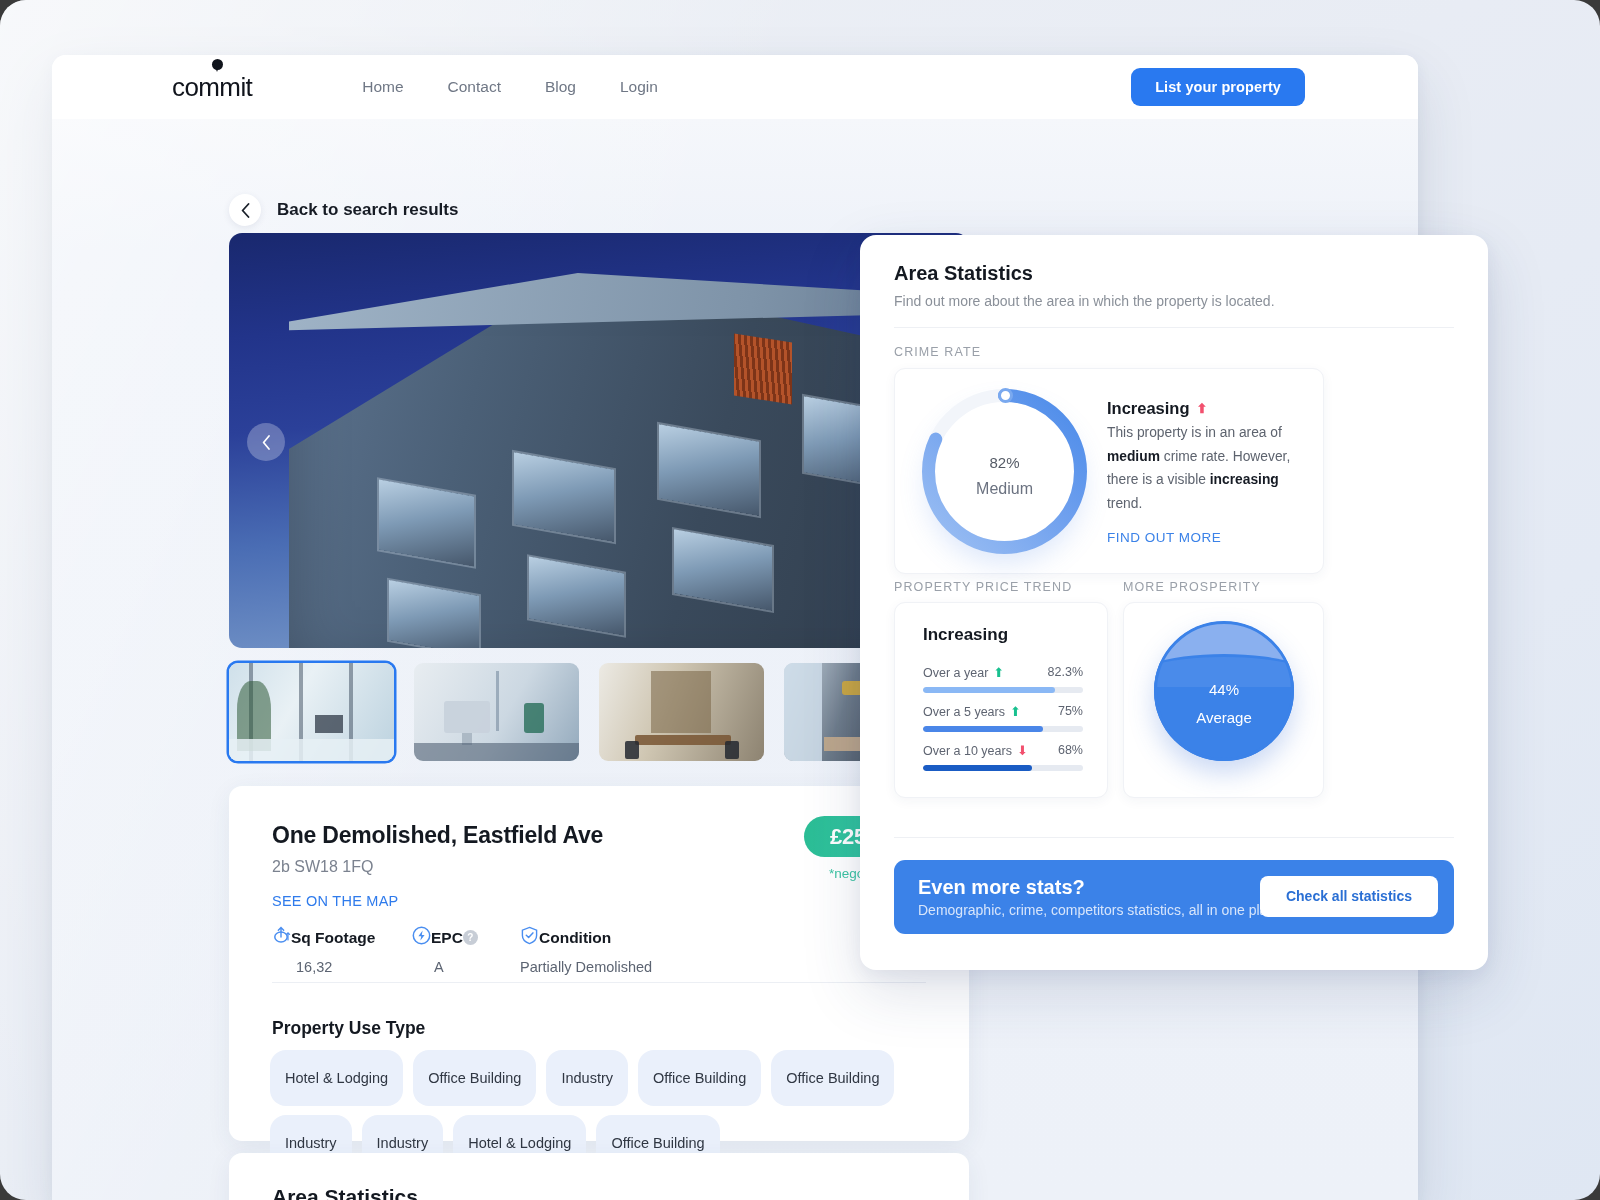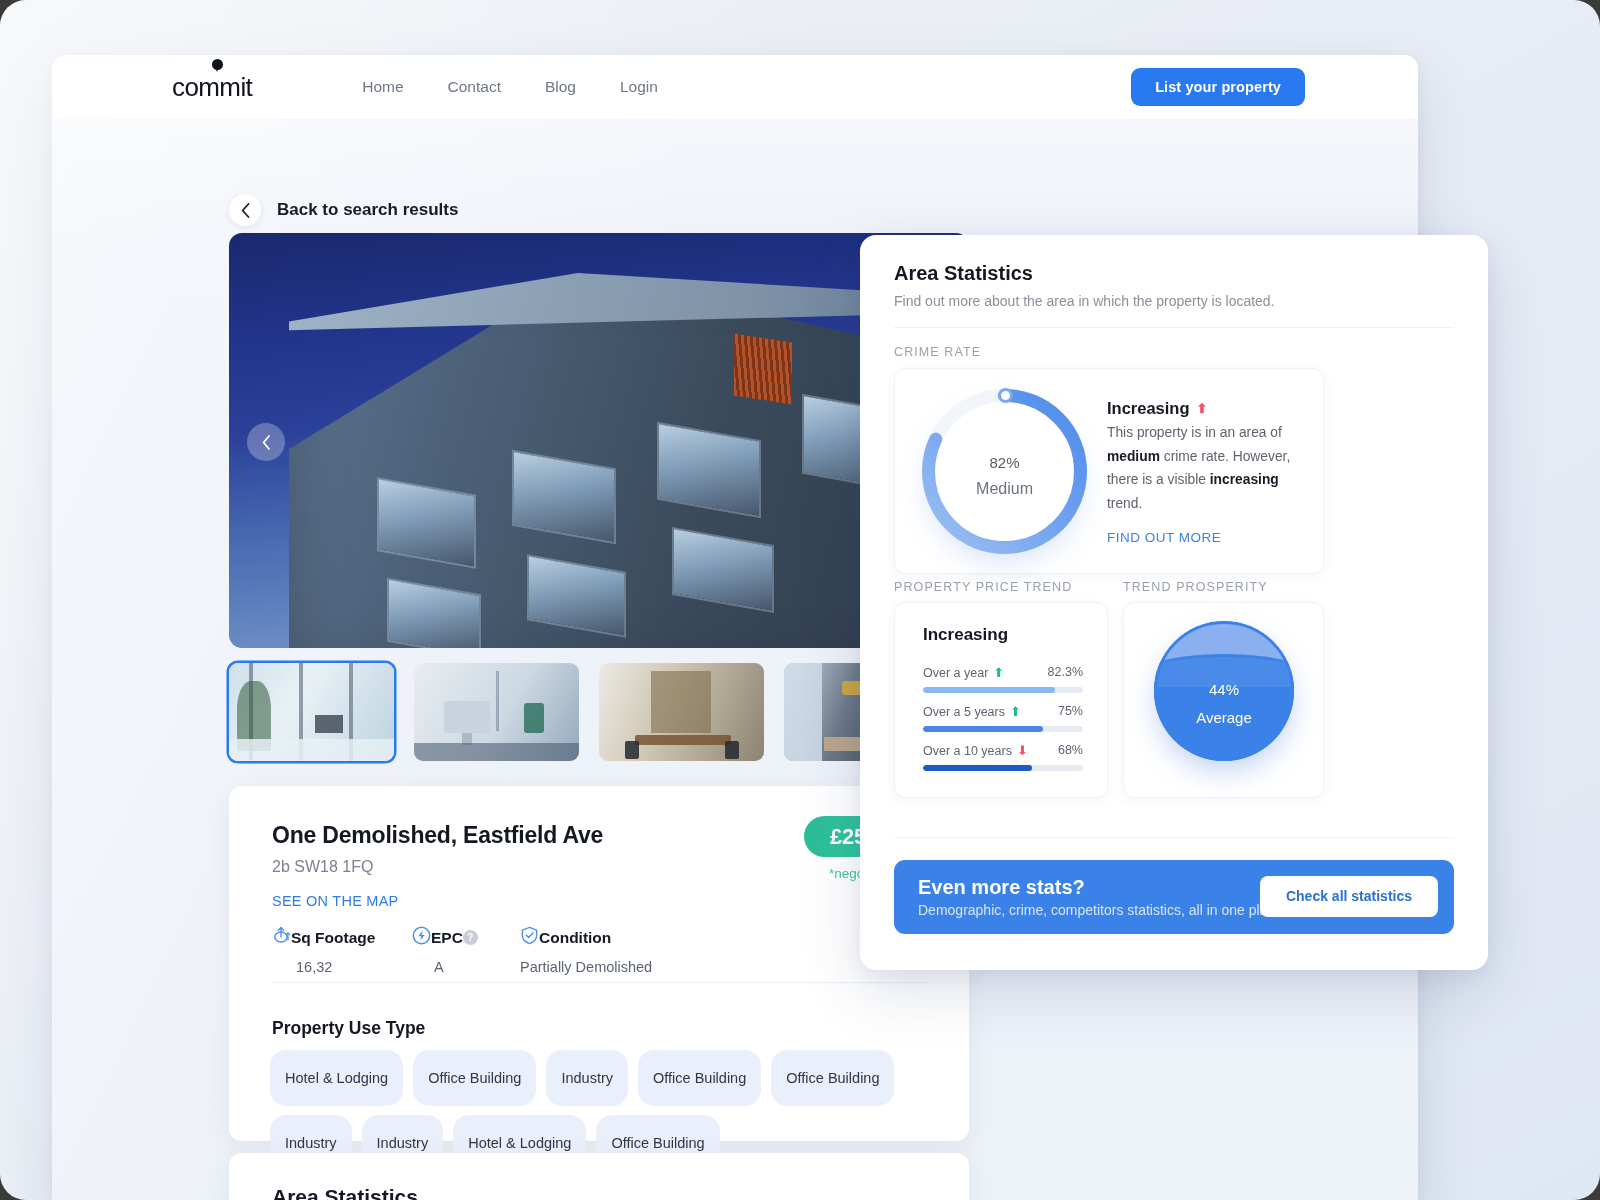--- a/index.html
+++ b/index.html
@@ -425,21 +425,21 @@
           <span class="arrow-up-red">⬆</span>
         </div>
         <div class="cr-body">
           <span>This property is in an area of </span><b>medium</b><span> crime rate.  However, there is a visible </span><b>increasing</b><span> trend.</span>
         </div>
         <span class="cr-link">FIND OUT MORE</span>
       </div>
     </div>
 
     <div class="p-label" style="left:34px;top:345px">PROPERTY PRICE TREND</div>
-    <div class="p-label" style="left:263px;top:345px">TREND PROSPERITY</div>
+    <div class="p-label" style="left:263px;top:345px">MORE PROSPERITY</div>
 
     <div class="trend-card">
       <div class="tc-head">Increasing</div>
 
       <div class="trow" style="top:62px">
         <div class="tlab">
           <span>Over a year</span>
           <span class="arrow-up">⬆</span>
         </div>
         <div class="tval">82.3%</div>

